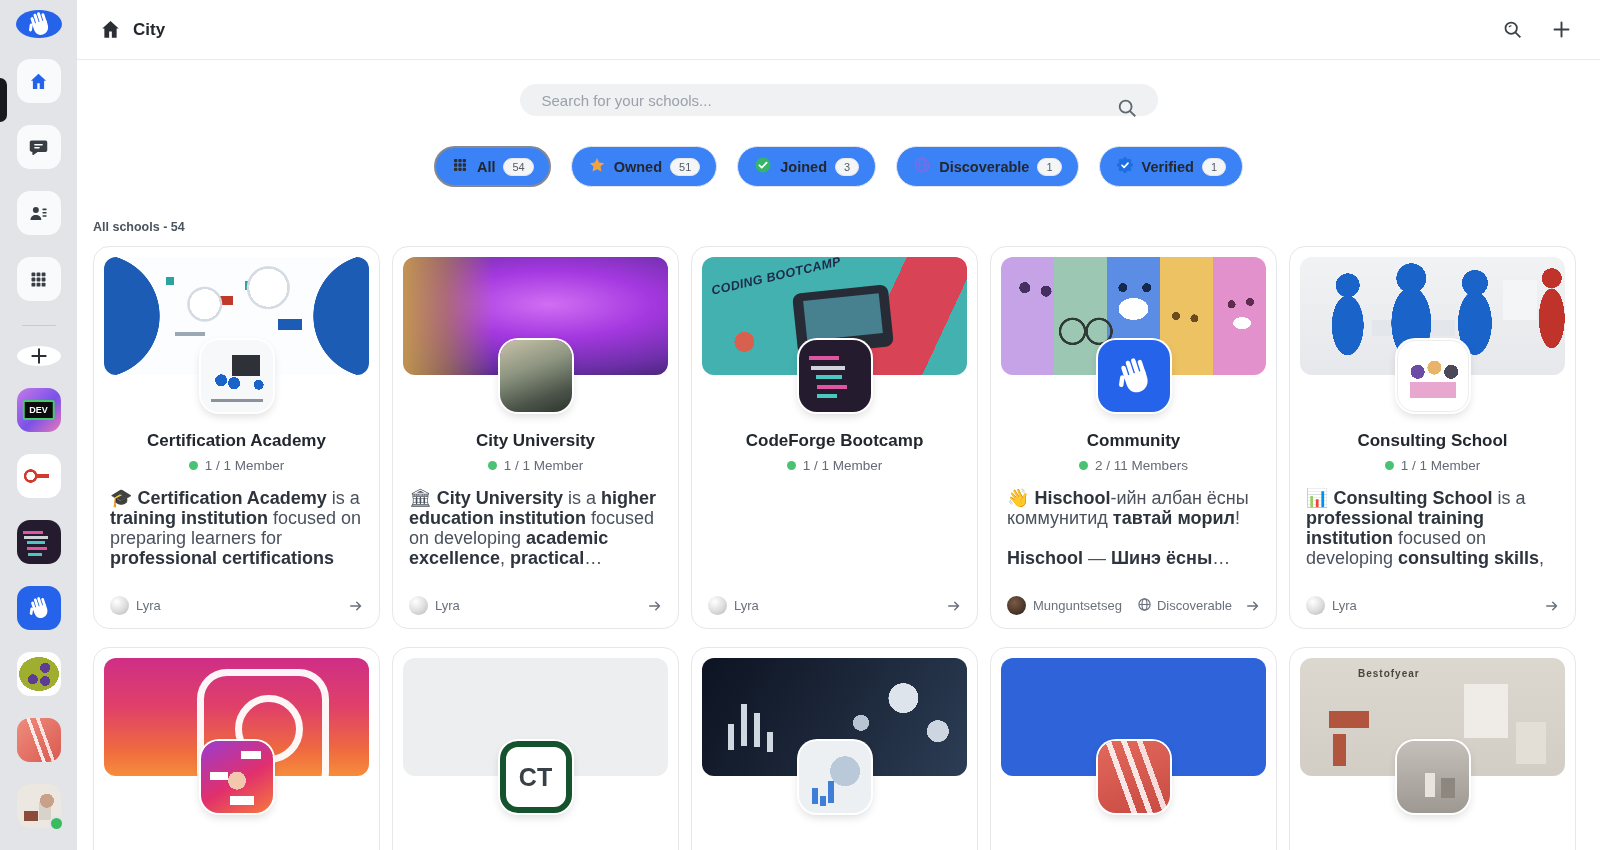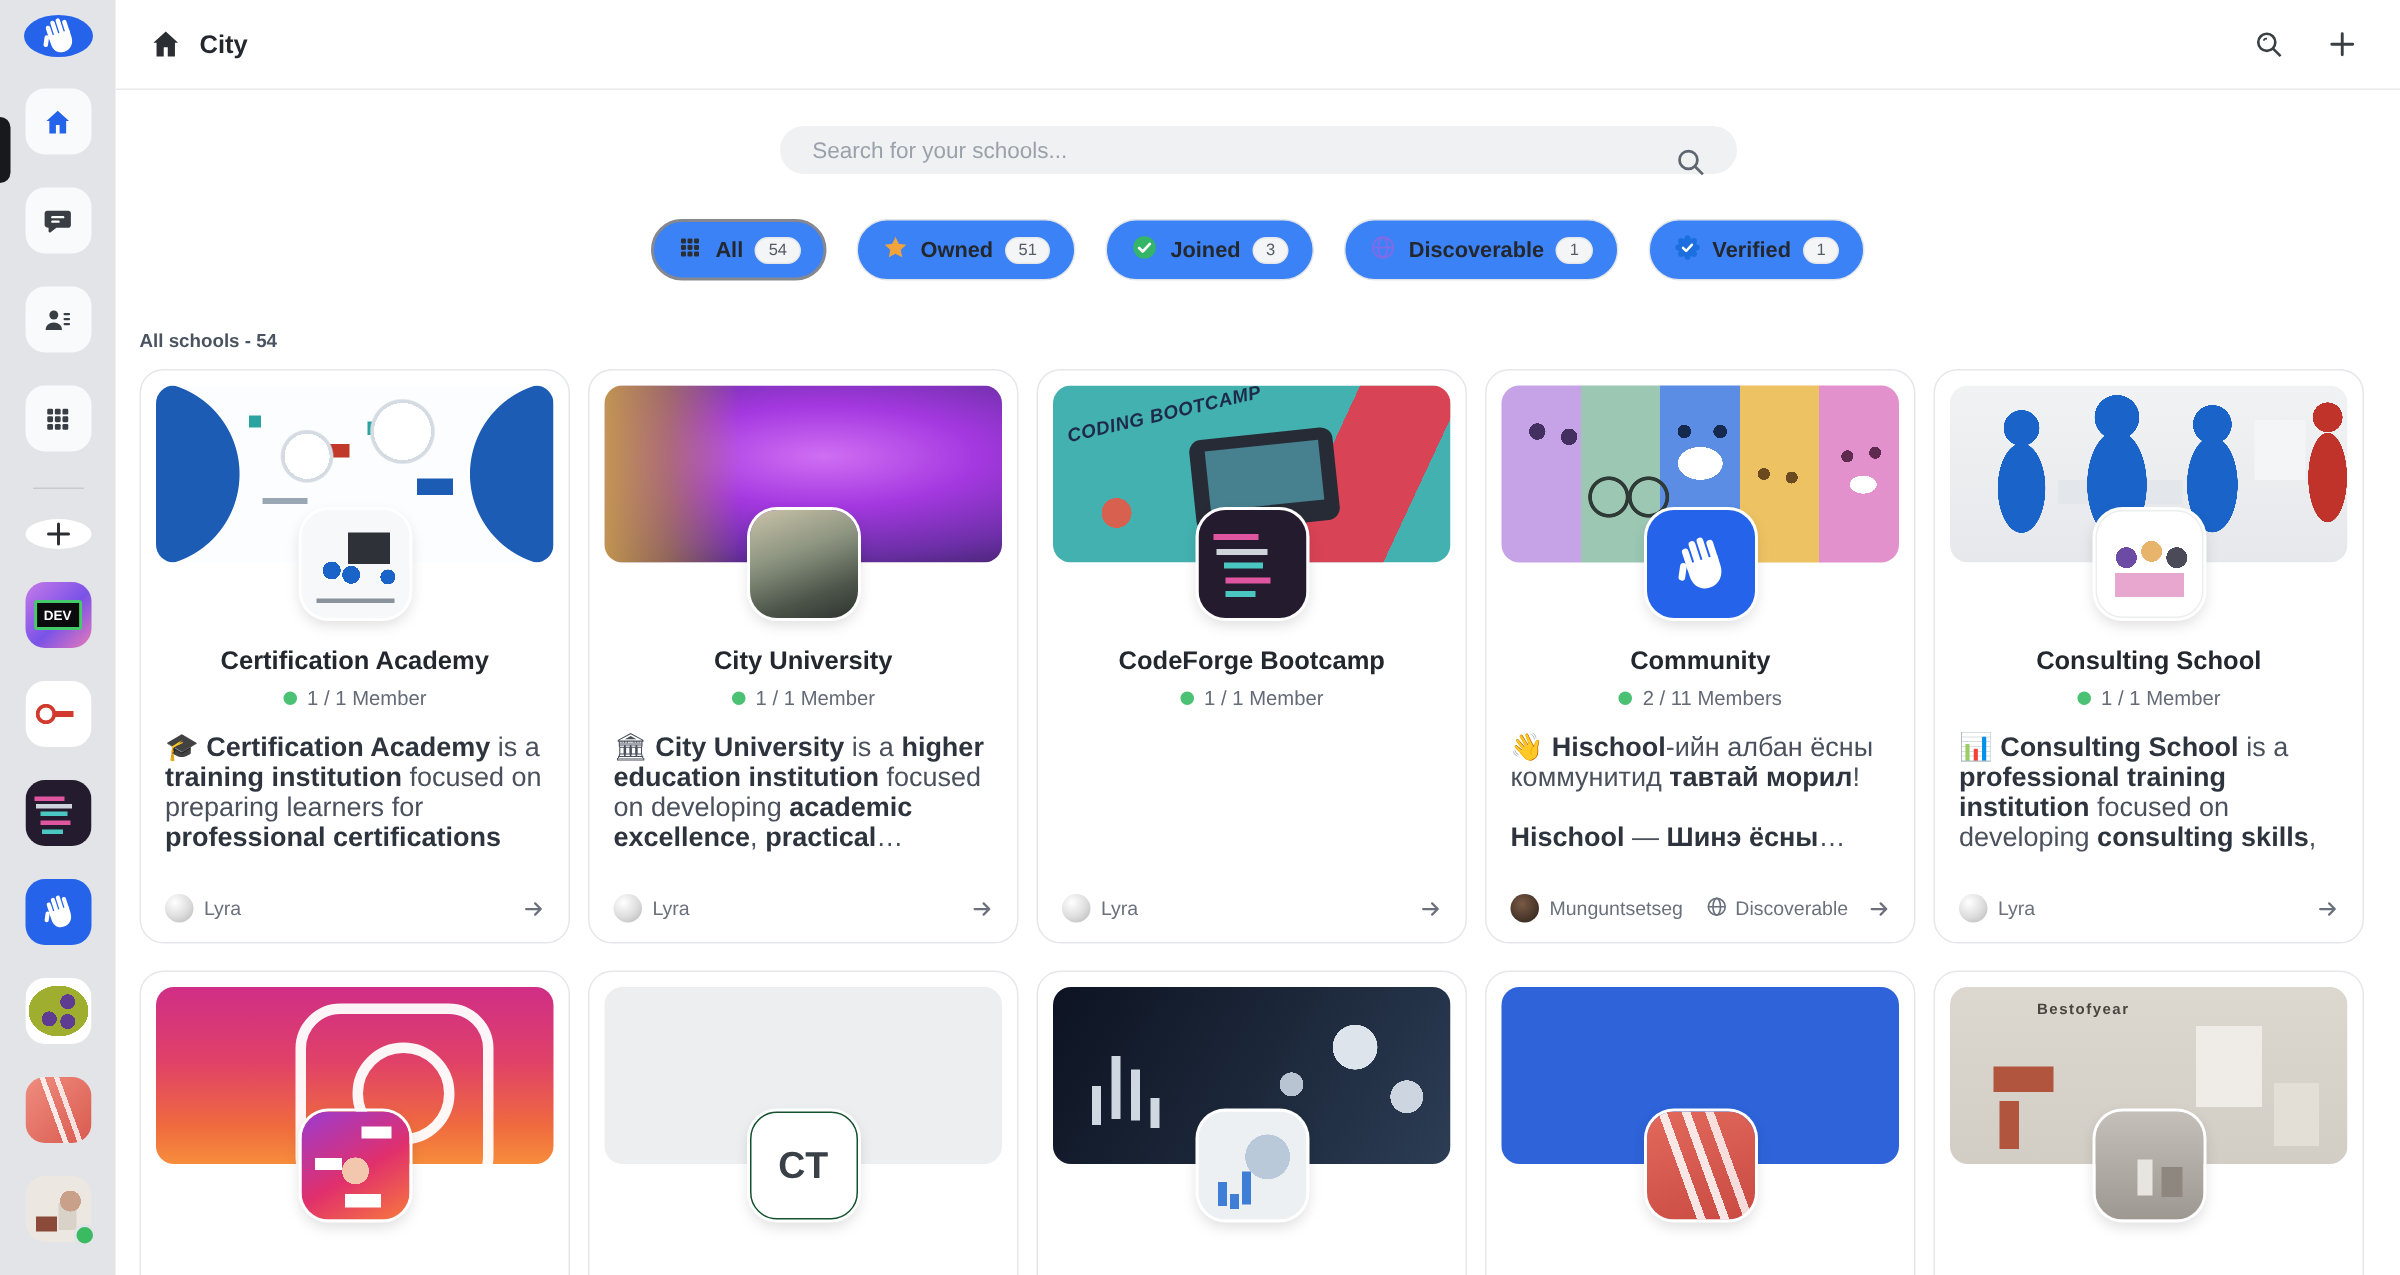--- a/index.html
+++ b/index.html
@@ -220,21 +220,21 @@
       radial-gradient(circle 7px at 28% 44%, #6b4ba3 99%, transparent),
       radial-gradient(circle 7px at 52% 38%, #e8b36a 99%, transparent),
       radial-gradient(circle 7px at 76% 44%, #4a4a58 99%, transparent),
       #ffffff; border:1px solid #eceded; }
   .av-insta { background:
       linear-gradient(#ffffff,#ffffff) 78% 16%/20px 8px no-repeat,
       linear-gradient(#ffffff,#ffffff) 18% 48%/18px 8px no-repeat,
       linear-gradient(#ffffff,#ffffff) 62% 88%/24px 9px no-repeat,
       radial-gradient(circle 9px at 50% 55%, #f3c7ad 99%, transparent),
       linear-gradient(150deg,#9b3bd0 0%,#e1306c 55%,#f7793d 100%); }
-  .av-ct { background:#fff; border:1px solid #14532d; font-size:25px; font-weight:bold; color:#3a4047; }
+  .av-ct { background:#fff; border:6px solid #14532d; font-size:25px; font-weight:bold; color:#3a4047; }
   .av-brain { background:
       radial-gradient(circle 15px at 64% 42%, #b9c9d9 99%, transparent),
       linear-gradient(#3f7ed6,#3f7ed6) 20% 84%/6px 16px no-repeat,
       linear-gradient(#3f7ed6,#3f7ed6) 32% 88%/6px 10px no-repeat,
       linear-gradient(#3f7ed6,#3f7ed6) 44% 80%/6px 22px no-repeat,
       #edf0f3; }
   .av-runners { background:
       linear-gradient(70deg, transparent 34%, rgba(255,255,255,.85) 34% 40%, transparent 40%) no-repeat,
       linear-gradient(70deg, transparent 50%, rgba(255,255,255,.85) 50% 56%, transparent 56%) no-repeat,
       linear-gradient(70deg, transparent 66%, rgba(255,255,255,.8) 66% 72%, transparent 72%) no-repeat,

